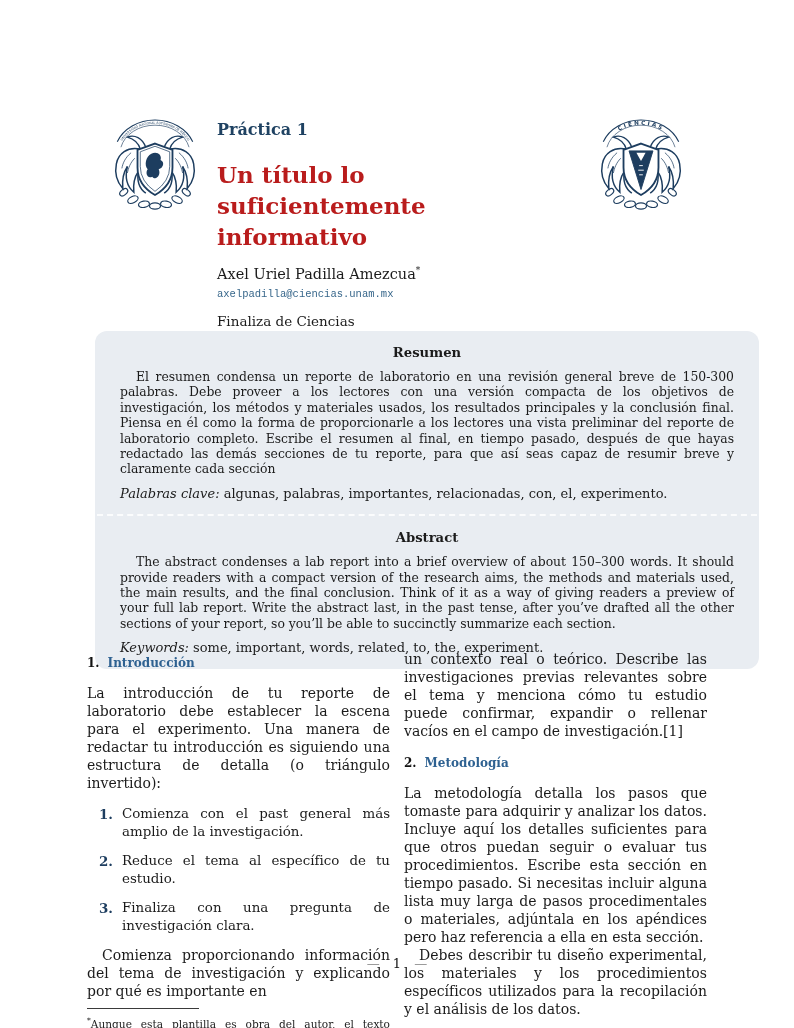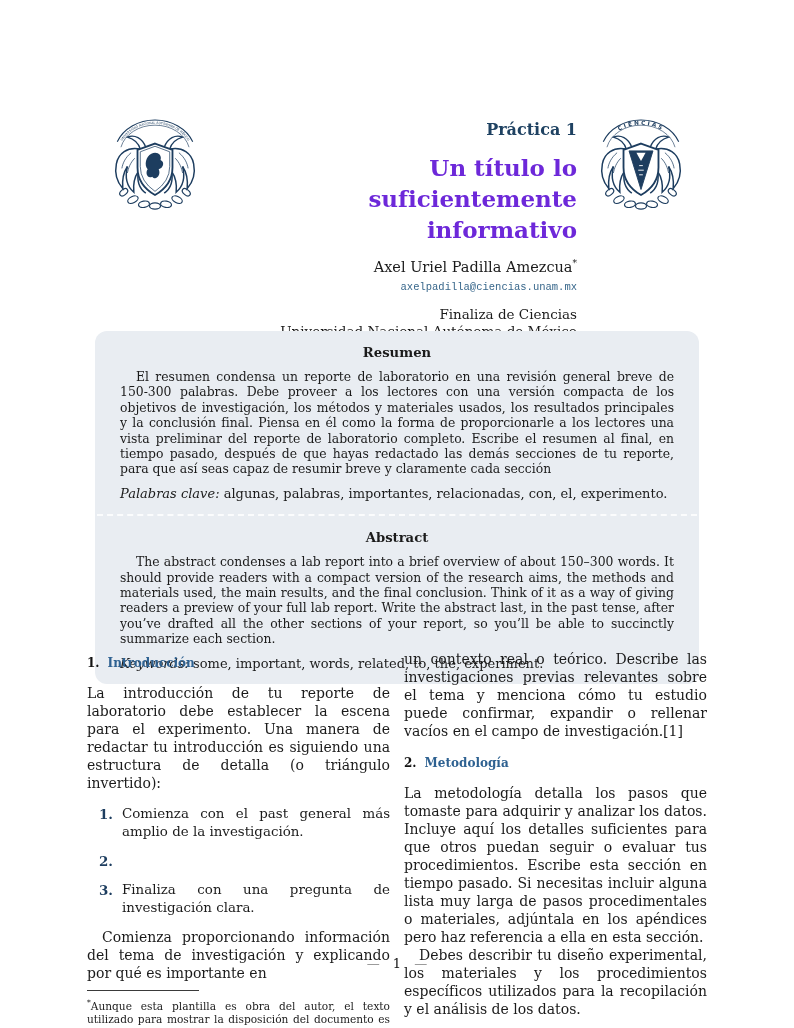--- a/index.html
+++ b/index.html
@@ -7,32 +7,32 @@
     position:relative; width:794px; height:1028px; margin:0 auto;
     background:#ffffff; overflow:hidden;
     font-family:"DejaVu Serif", serif; color:#1b1b1b;
   }
 
   
   .header { position:absolute; top:103px; left:87px; width:620px; height:225px; }
   .logo { position:absolute; top:2px; width:92px; height:112px; }
   .logo-left  { left:22px; }
   .logo-right { right:20px; }
-  .head-center { margin:0 130px; text-align:right; }
+  .head-center { margin:0 130px; text-align:left; }
   .practica { color:#1f4262; font-weight:bold; font-size:16px; padding-top:17px; }
-  .doc-title { font-size:23px; font-weight:bold; line-height:31px; margin-top:13px; color:#6d28d9; }
+  .doc-title { font-size:23px; font-weight:bold; line-height:31px; margin-top:20px; color:#b91c1c; }
   .author-line { font-size:14.5px; margin-top:13px; }
   .author-line sup { font-size:9px; }
   .email { display:inline-block; margin-top:4px; font-family:Liberation Mono, monospace;
            font-size:10.5px; color:#38678b; text-decoration:none; }
   .affil { font-size:13.5px; line-height:17px; margin-top:12px; }
   .date-line { font-style:italic; font-size:13.5px; margin-top:12px; }
 
   
-  .abstract-box { position:absolute; top:331px; left:95px; width:604px;
+  .abstract-box { position:absolute; top:331px; left:95px; width:664px;
                   background:#e9edf2; border-radius:12px; box-sizing:border-box; }
   .abs-part { padding:11px 25px 13px 25px; }
   .abs-divider { border-top:2px dashed #fbfcfd; margin:0 2px; }
   .abs-heading { text-align:center; font-weight:bold; font-size:13.2px; margin:3px 0 9px 0; }
   .abs-body { font-size:12.4px; line-height:15.4px; text-align:justify; text-indent:16px; margin:0; }
   .abs-keywords { font-size:13px; line-height:15.4px; margin:9px 0 0 0; }
   .kw-label { font-style:italic; }
 
   
   .columns { position:absolute; top:650px; left:87px; width:620px;
@@ -184,20 +184,21 @@
       </div>
       <p class="bodyp">La introducción de tu reporte de laboratorio debe establecer la escena para el experimento. Una manera de redactar tu introducción es siguiendo una estructura de detalla (o triángulo invertido):</p>
 
       <div class="olist">
         <div class="olist-item">
           <span class="olist-num">1.</span>
           <span class="olist-text">Comienza con el past general más amplio de la investigación.</span>
         </div>
         <div class="olist-item">
           <span class="olist-num">2.</span>
+          <span class="olist-text">Reduce el tema al específico de tu estudio.</span>
         </div>
         <div class="olist-item">
           <span class="olist-num">3.</span>
           <span class="olist-text">Finaliza con una pregunta de investigación clara.</span>
         </div>
       </div>
 
       <p class="bodyp indent">Comienza proporcionando información del tema de investigación y explicando por qué es importante en</p>
 
       <div class="footnote-block">

